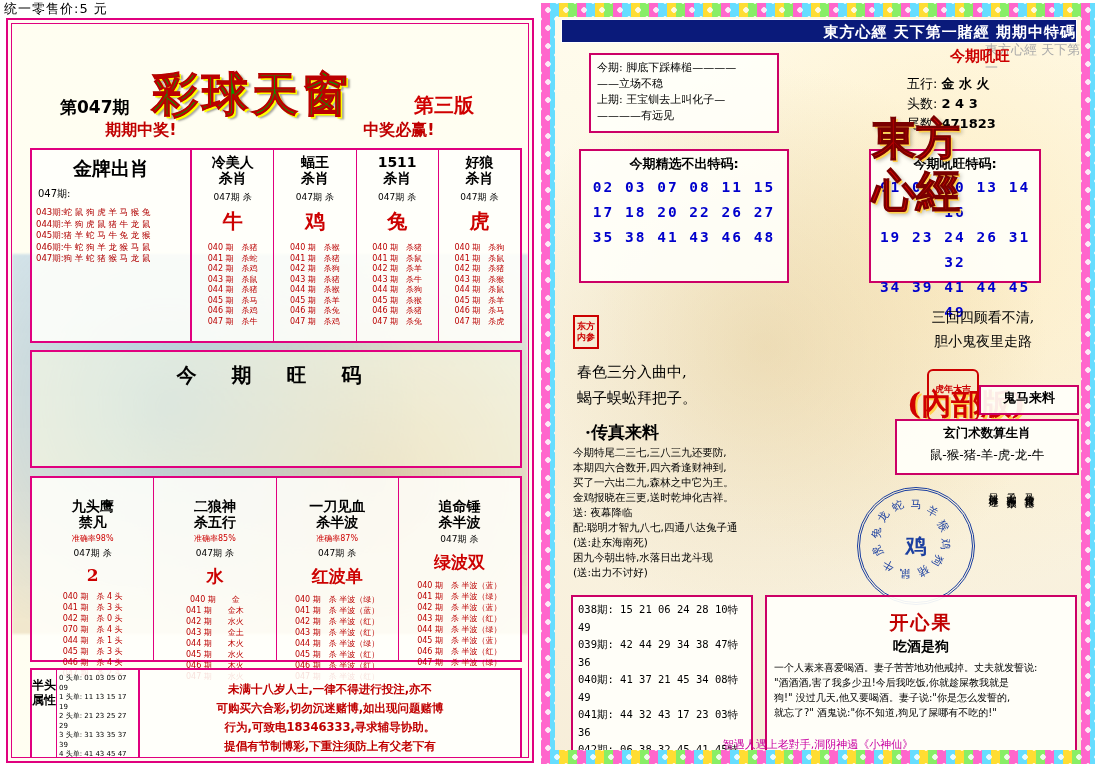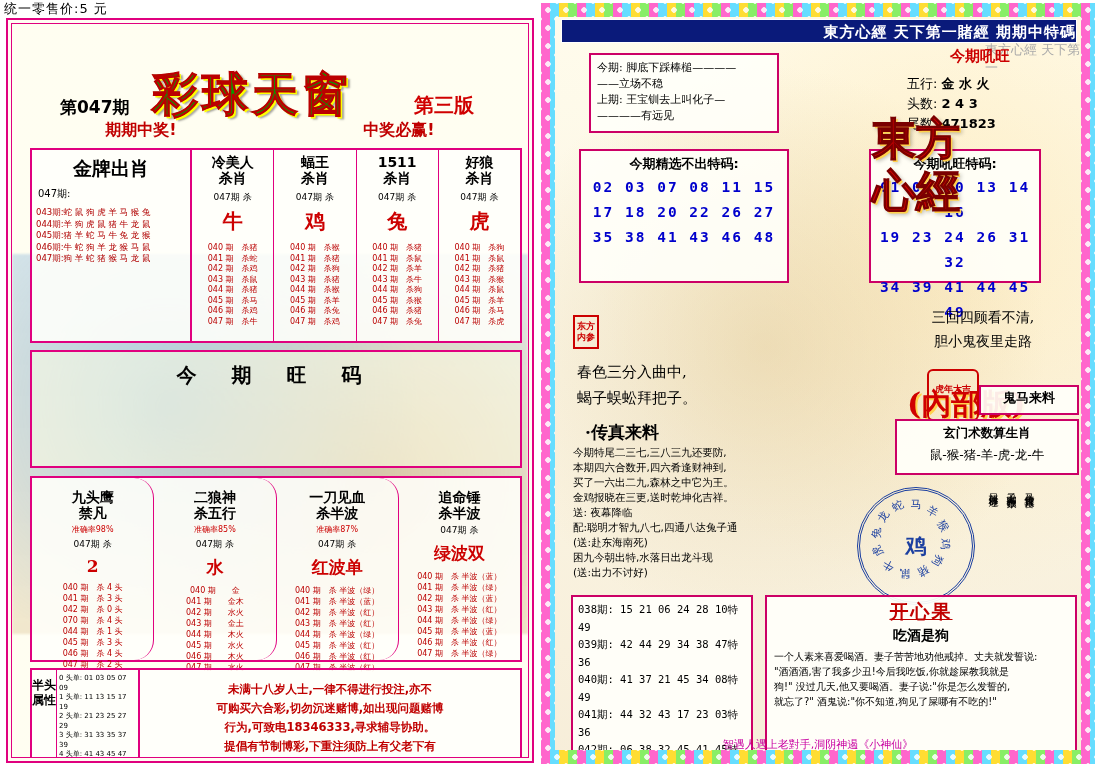--- a/index.html
+++ b/index.html
@@ -110,21 +110,21 @@
     text-align:center;font-size:20px;font-weight:bold;color:#000;letter-spacing:14px;
     margin-top:10px;font-family:"DejaVu Serif","Liberation Serif",serif;
   }
 
   
   .sec3{
     position:absolute;left:18px;top:452px;width:492px;height:186px;
     z-index:2;display:flex;
   }
   .c3{
-    flex:1;border-right:1px solid #e0007f;box-sizing:border-box;text-align:center;padding-top:11px;border-radius:20px;
+    flex:1;border-right:1px solid #e0007f;box-sizing:border-box;text-align:center;padding-top:20px;
   }
   .c3:last-child{border-right:none;}
   .c3 .t1{font-size:14px;font-weight:bold;color:#000;line-height:16px;}
   .c3 .t2{font-size:8px;color:#c00;margin-top:3px;}
   .c3 .t3{font-size:9px;color:#000;margin-top:3px;}
   .c3 .big{font-size:17px;font-weight:bold;color:#c00;margin-top:5px;font-family:"DejaVu Serif","Liberation Serif",serif;}
   .c3 .rows{margin-top:6px;font-size:8px;color:#b00;line-height:11px;}
 
   
   .sec4{
@@ -291,22 +291,22 @@
   }
   .vert-lines div{
     writing-mode:vertical-rl;line-height:12px;letter-spacing:1px;
   }
 
   .kaixin{
     position:absolute;left:210px;top:578px;width:312px;height:164px;
     border:2px solid #cc0066;background:rgba(255,255,250,.93);z-index:4;box-sizing:border-box;
   }
   .kaixin .t{
-    text-align:center;font-size:19px;font-weight:bold;color:#c00000;margin-top:2px;
-    font-family:"DejaVu Serif","Liberation Serif",serif;letter-spacing:2px;text-decoration:underline;
+    text-align:center;font-size:19px;font-weight:bold;color:#c00000;margin-top:13px;
+    font-family:"DejaVu Serif","Liberation Serif",serif;letter-spacing:2px;
   }
   .kaixin .s{
     text-align:center;font-size:14px;font-weight:bold;color:#000;margin-top:2px;
   }
   .kaixin .body{font-size:10px;color:#000;line-height:15px;padding:4px 7px;}
 
   .lottery-list{
     position:absolute;left:16px;top:578px;width:182px;height:164px;z-index:4;
     border:2px solid #cc0066;background:rgba(255,255,250,.93);box-sizing:border-box;
     padding:4px 5px;font-size:10.5px;color:#000;line-height:17.5px;

